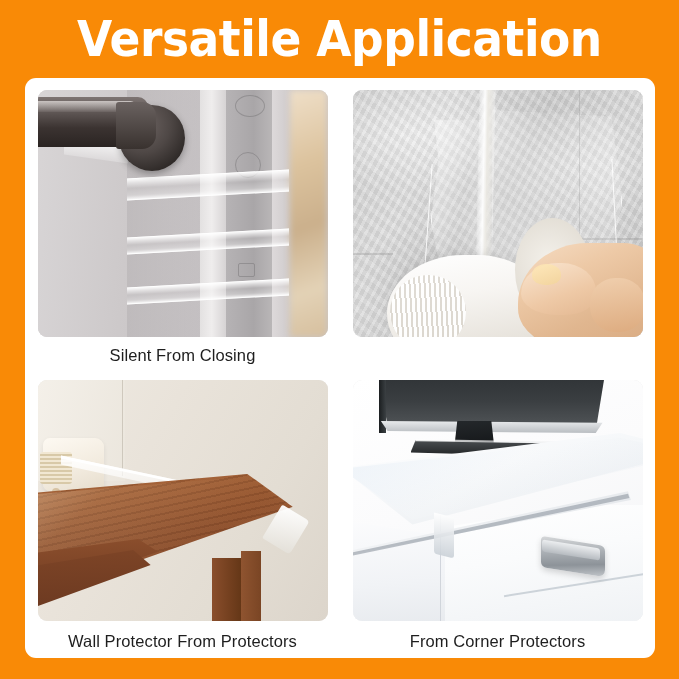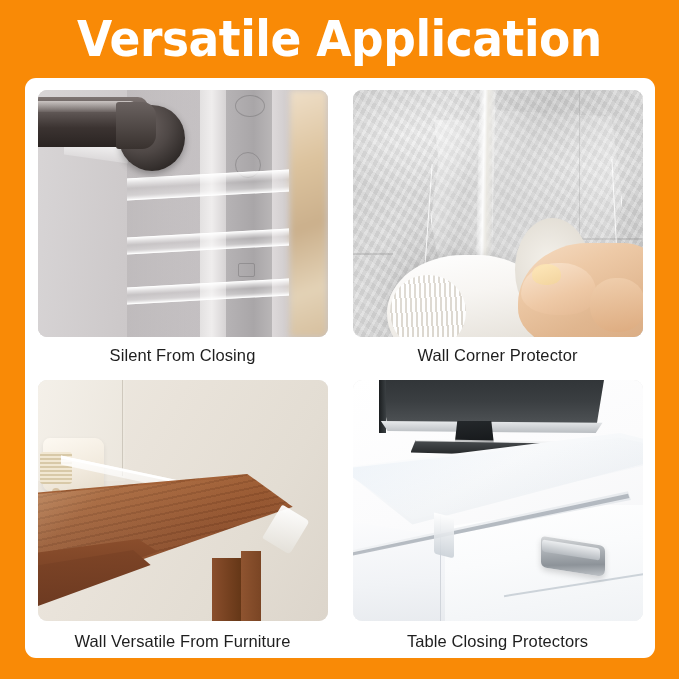--- a/index.html
+++ b/index.html
@@ -577,21 +577,20 @@
 
           <div class="t2-roll"></div>
           <div class="t2-roll-layers" style="left:13%; top:75%; width:26%; height:30%;"></div>
           <div class="t2-roll-core"></div>
 
           <div class="t2-hand"></div>
           <div class="t2-finger"></div>
           <div class="t2-nail"></div>
           <div class="t2-thumb"></div>
         </div>
-        <div class="caption">Wall Corner Protector</div>
       </div>
 
       <div class="cell cell-r2">
         <div class="photo">
           <div class="t3-wall"></div>
           <div class="t3-wall-l"></div>
           <div class="t3-corner-line"></div>
 
           <div class="t3-appl"></div>
           <div class="t3-appl-grill"></div>
@@ -603,21 +602,21 @@
 
           <div class="t3-top"></div>
           <div class="t3-grain"></div>
           <div class="t3-top-sheen"></div>
           <div class="t3-apron"></div>
           <div class="t3-apron2"></div>
           <div class="t3-legpost"></div>
           <div class="t3-legpost2"></div>
           <div class="t3-strip-end"></div>
         </div>
-        <div class="caption">Wall Versatile From Furniture</div>
+        <div class="caption">Wall Protector From Protectors</div>
       </div>
 
       <div class="cell cell-r2">
         <div class="photo">
           <div class="t4-bg"></div>
 
           <div class="t4-tv"></div>
           <div class="t4-tv-left"></div>
           <div class="t4-tv-bezel"></div>
           <div class="t4-neck"></div>
@@ -632,18 +631,18 @@
           <div class="t4-seam"></div>
           <div class="t4-drawer-line"></div>
 
           <div class="t4-strip"></div>
           <div class="t4-strip-dark"></div>
           <div class="t4-strip-corner"></div>
 
           <div class="t4-handle"></div>
           <div class="t4-handle-face"></div>
         </div>
-        <div class="caption">Table Closing Protectors</div>
+        <div class="caption">From Corner Protectors</div>
       </div>
 
     </div>
   </div>
 </div>
 
 </body></html>

